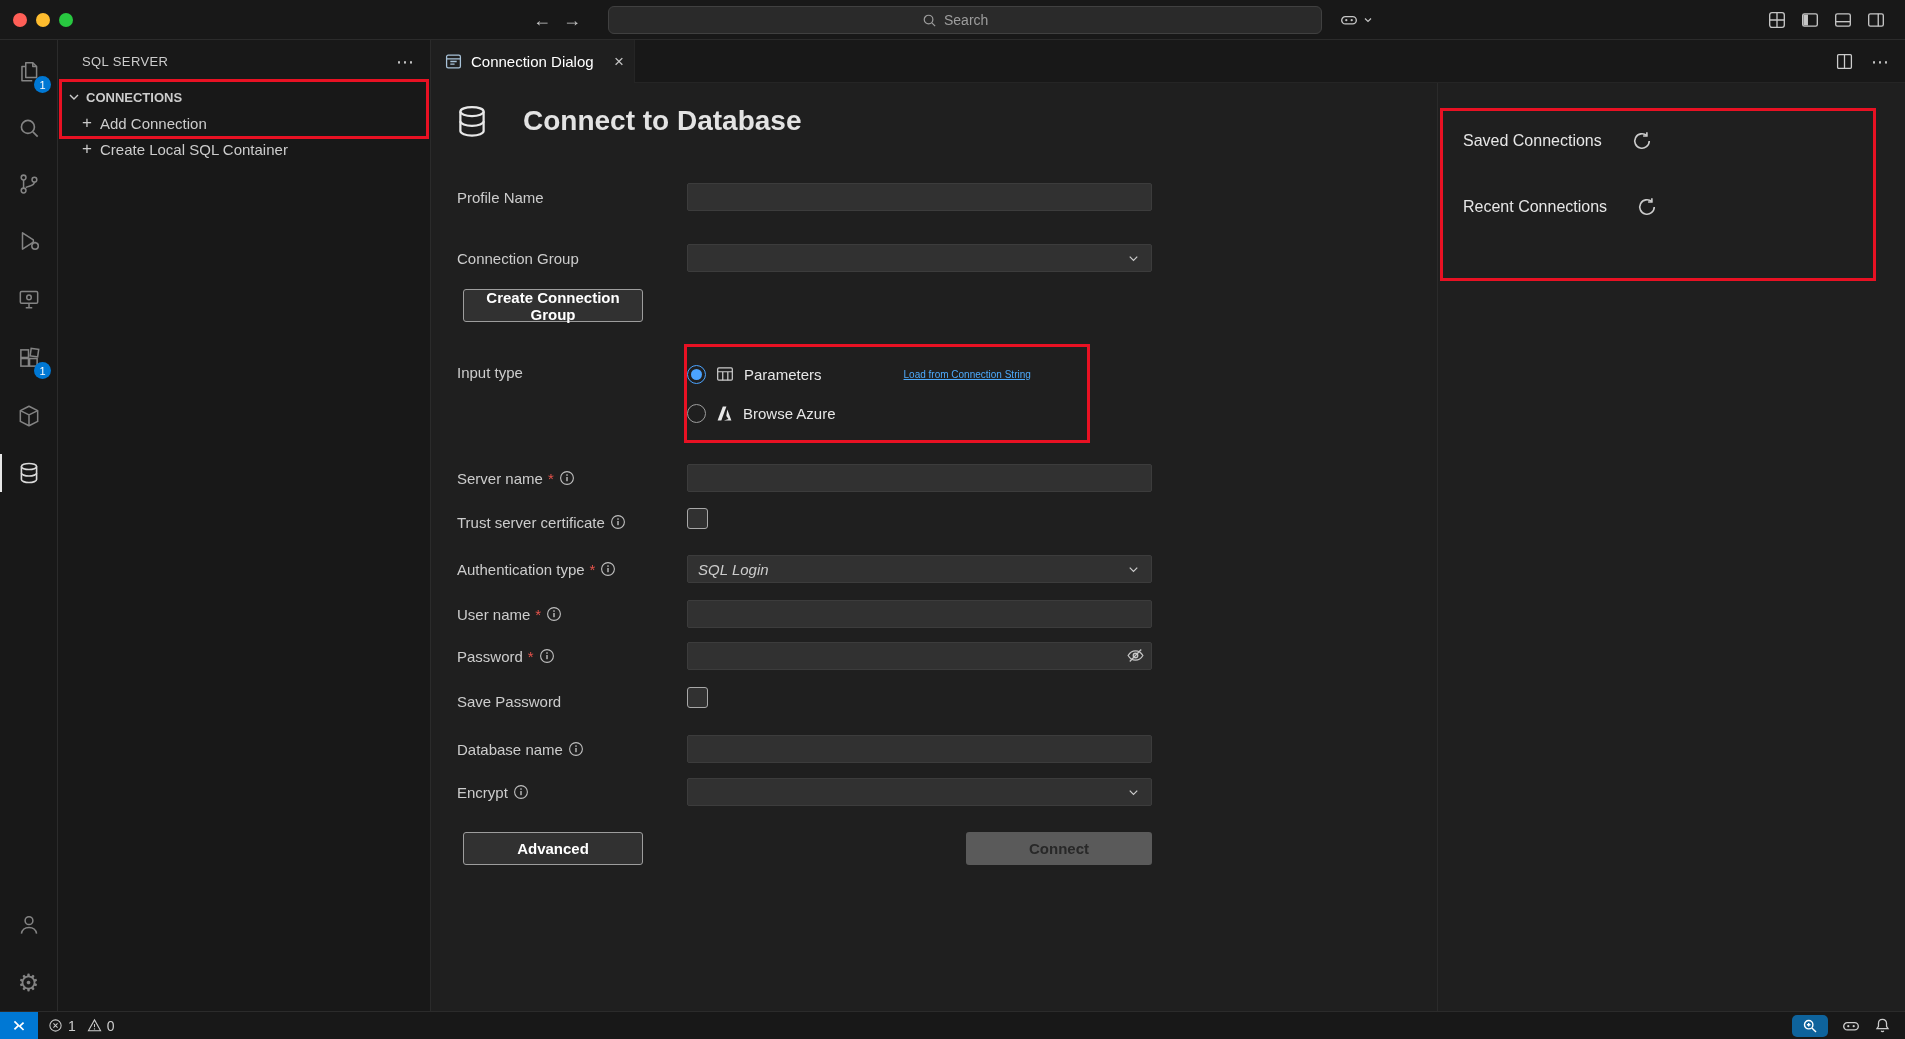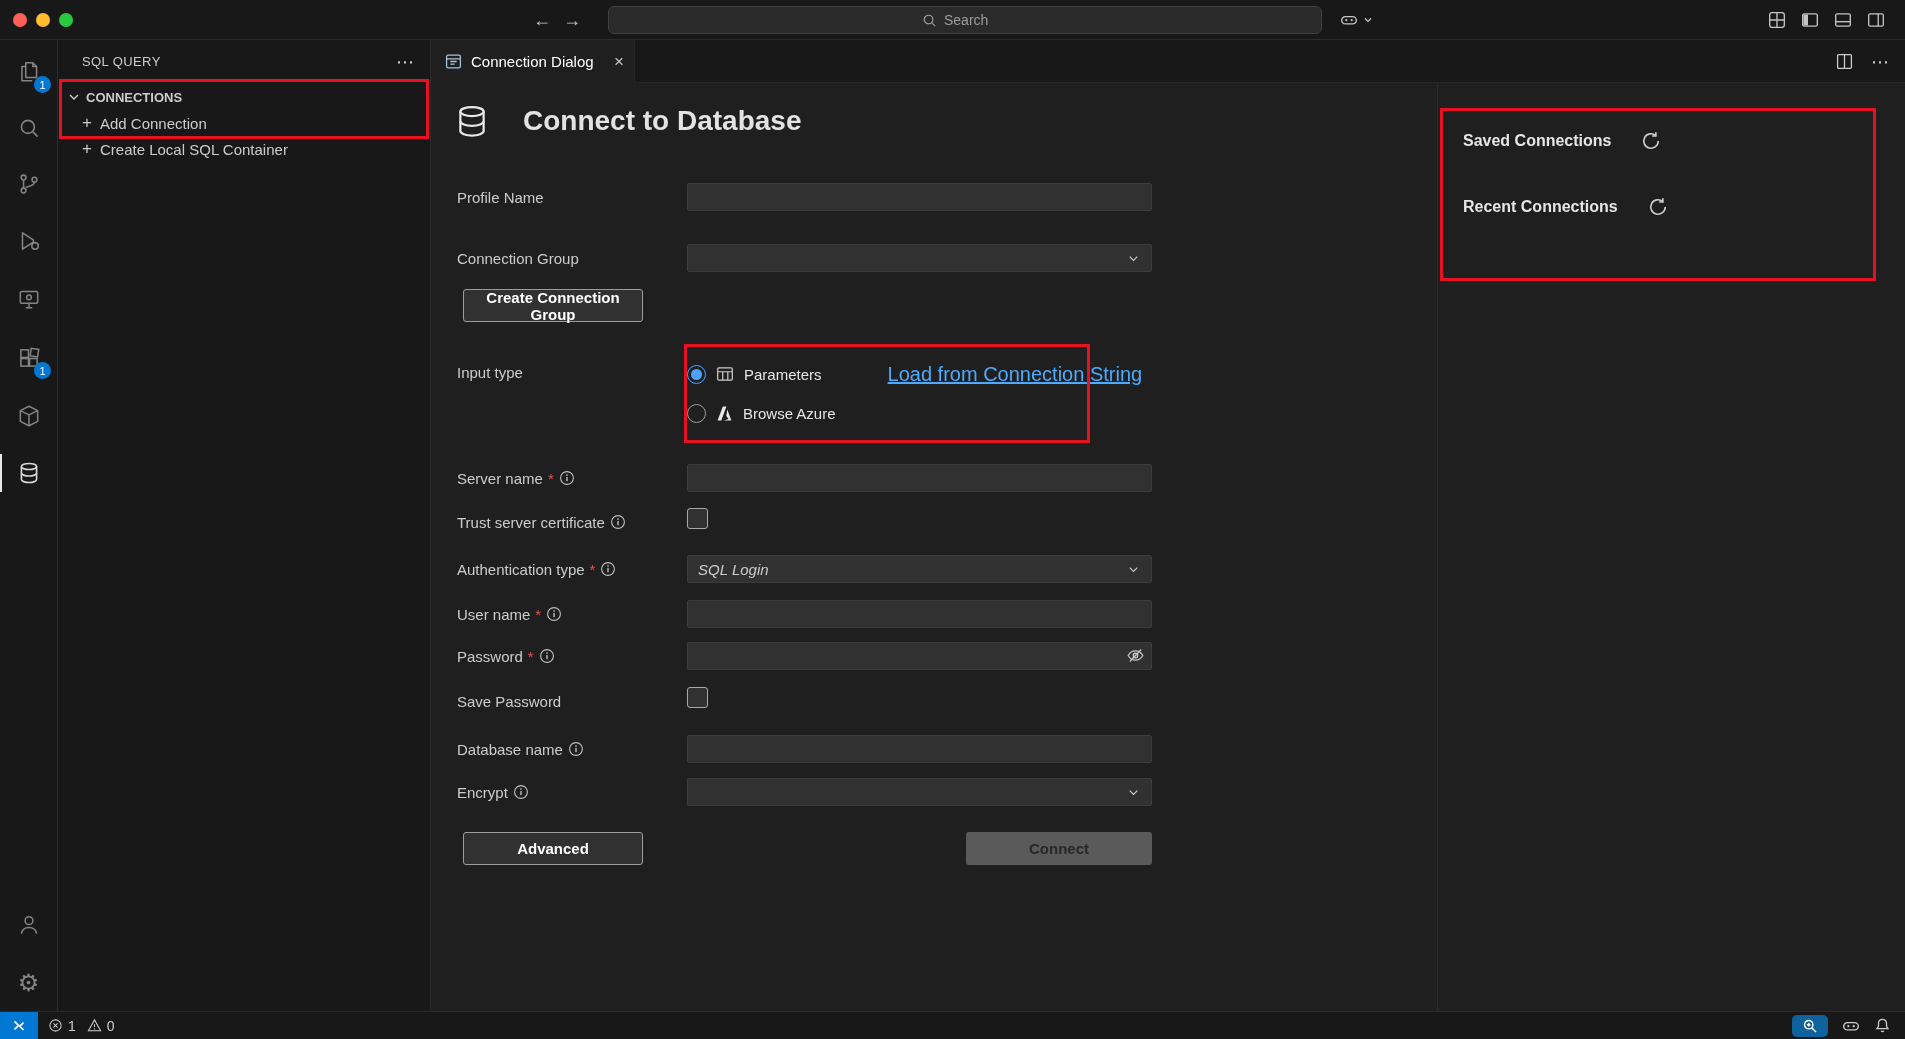--- a/index.html
+++ b/index.html
@@ -61,26 +61,26 @@
   .pw-wrap { position:relative; width:465px; height:28px; }
   .eye-btn { position:absolute; right:7px; top:4px; color:#c5c5c5; }
   .cbox { width:21px; height:21px; background:#313131; border:1px solid #a8a8a8; border-radius:3px; }
   .radios { height:67px; }
   .radio-row { display:flex; align-items:center; gap:10px; height:28px; }
   .radio-row.second { margin-top:11px; }
   .radio { width:19px; height:19px; border-radius:50%; border:1px solid #9d9d9d; position:relative; background:transparent; }
   .radio.checked { border-color:#4ba3ff; }
   .radio.checked::after { content:""; position:absolute; left:3px; top:3px; right:3px; bottom:3px; border-radius:50%; background:#4ba3ff; }
   .radio-label { color:#e6e6e6; font-size:15px; }
-  .link { color:#4daafc; text-decoration:underline; font-size:20px; margin-left:8px; cursor:pointer;padding-left:48px; }
+  .link { color:#4daafc; text-decoration:underline; font-size:10px; margin-left:24px; cursor:pointer;padding-left:48px; }
   .btn-secondary { position:absolute; height:33px; width:180px; background:#313131; border:1px solid #9d9d9d; border-radius:3px; color:#ffffff; font-weight:bold; font-size:15px; display:flex; align-items:center; justify-content:center; }
   .btn-disabled { position:absolute; height:33px; width:186px; background:#5a5a5a; border:none; border-radius:3px; color:#282828; font-weight:bold; font-size:15px; display:flex; align-items:center; justify-content:center; }
 
   .cp-row { position:absolute; left:25px; height:28px; display:flex; align-items:center; }
-  .cp-title { font-size:16px; font-weight:bold; color:#e6e6e6; }
+  .cp-title { font-size:16px; font-weight:normal; color:#e6e6e6; }
   .refresh { margin-left:30px; color:#cccccc; display:flex; }
 
   
   .statusbar { position:absolute; left:0; top:1011px; width:100%; height:28px; background:#181818; border-top:1px solid #2b2b2b; display:flex; align-items:center; font-size:14px; color:#cccccc; }
   .remote { width:38px; height:100%; background:#0078d4; color:#fff; display:flex; align-items:center; justify-content:center; }
   .sb-item { display:flex; align-items:center; gap:5px; margin-left:10px; }
   .sb-item .num { margin-right:6px; }
   .sb-right { margin-left:auto; display:flex; align-items:center; gap:14px; margin-right:14px; }
   .zoom-chip { width:36px; height:22px; background:#0e639c; border-radius:5px; display:flex; align-items:center; justify-content:center; }
 
@@ -236,21 +236,21 @@
           </svg>
       </span>
     </div>
     <div class="ab-item" style="top:919px">
       <span class="gear-glyph">⚙</span>
     </div>
   </div>
 
   <div class="sidebar">
     <div class="sidebar-header">
-      <span class="sidebar-title">SQL QUERY</span>
+      <span class="sidebar-title">SQL SERVER</span>
       <span class="more-btn">⋯</span>
     </div>
     <div class="section-header" style="top:44px">
       <span>
         <svg width="16" height="16" viewBox="0 0 16 16" fill="none" stroke="currentColor" stroke-width="1.4">
             <path d="M4 6l4 4 4-4"></path>
           </svg>
       </span>
       <span>CONNECTIONS</span>
     </div>

